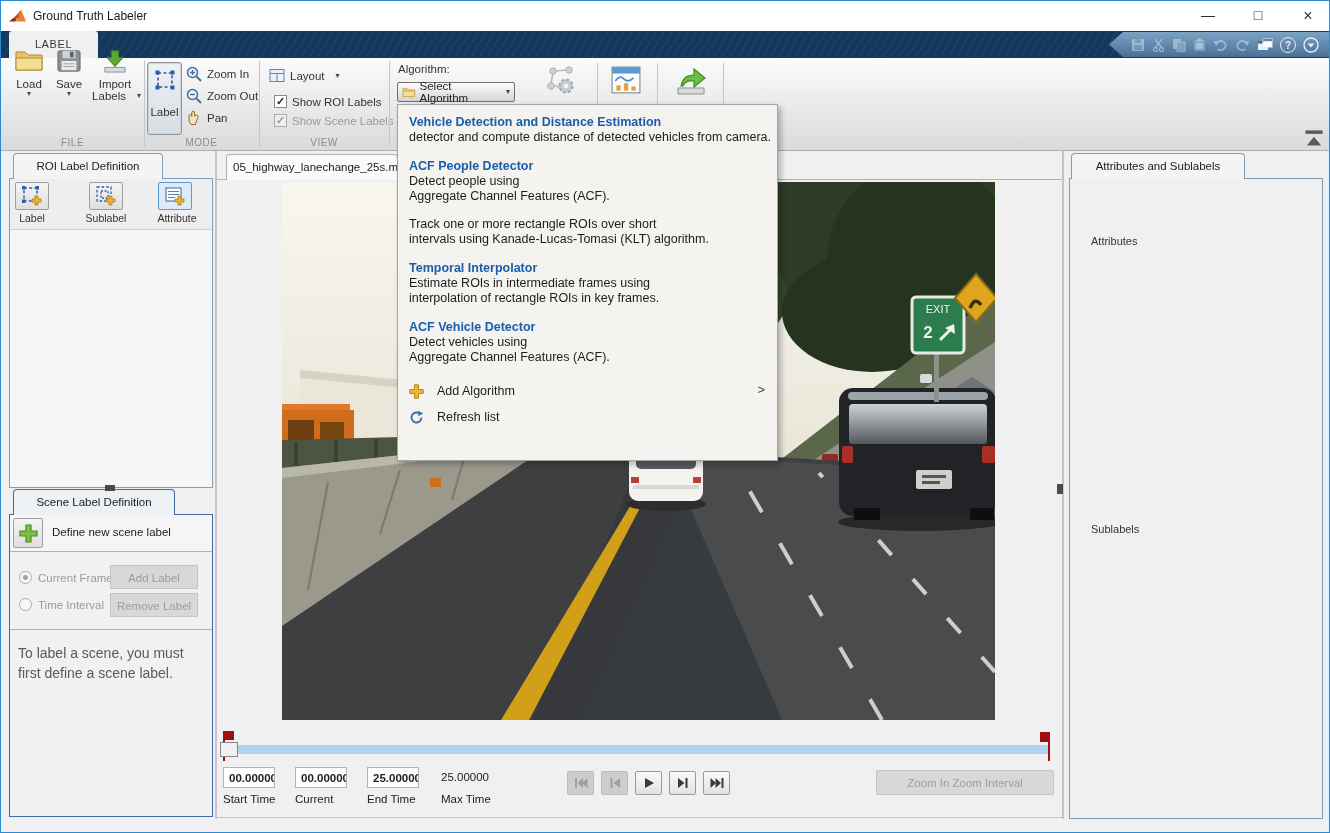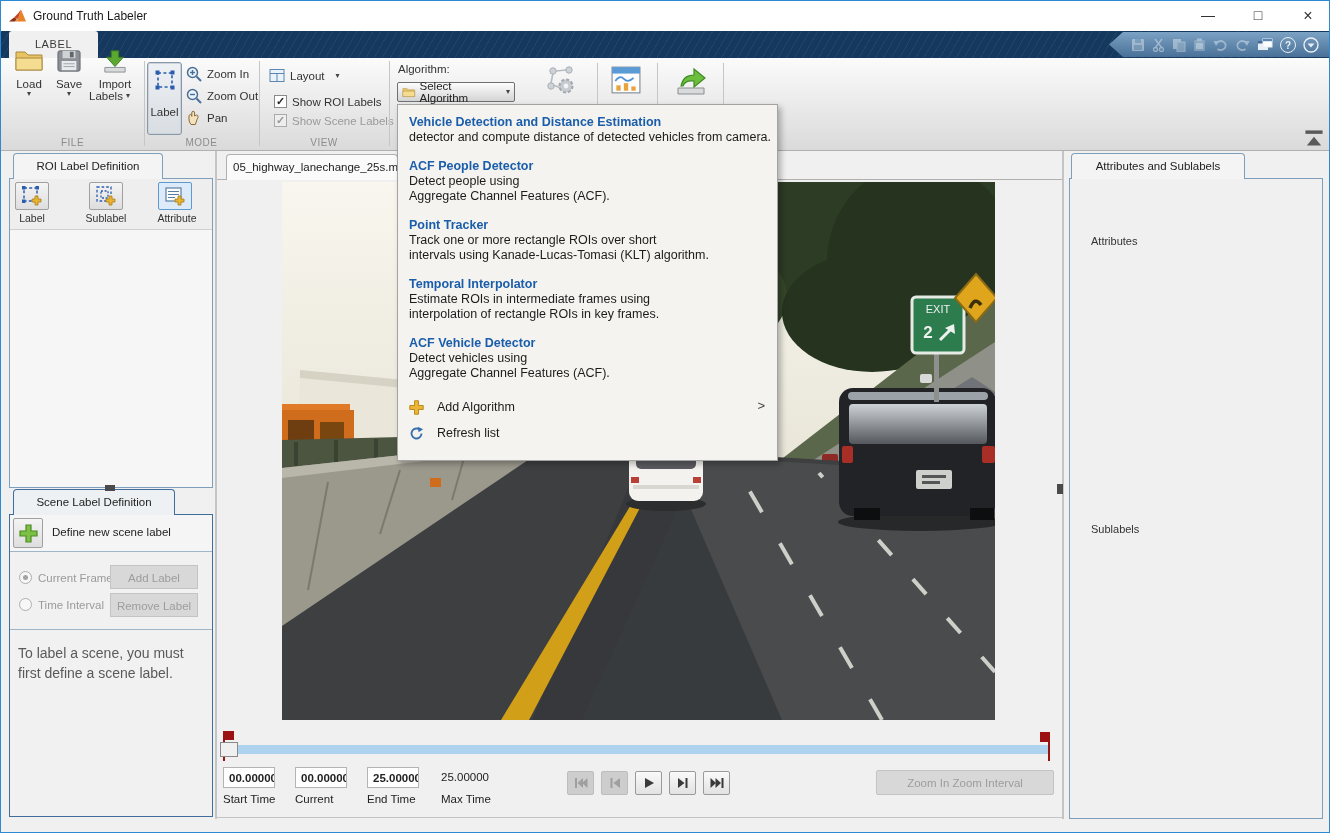--- a/index.html
+++ b/index.html
@@ -156,21 +156,21 @@
       </svg>
     <div class="lbl">Save</div>
     <div class="caret">▾</div>
   </div>
   <div class="abs bigbtn" style="left:88px;width:52px">
     <svg width="28" height="24" viewBox="0 0 28 26">
         <polygon points="10,2 18,2 18,9 23,9 14,19 5,9 10,9" fill="#5aa832" stroke="#3c7a1e"></polygon>
         <path d="M3 20 h22 v5 h-22z" fill="#d8dadc" stroke="#8a8f93"></path>
       </svg>
     <div class="lbl">Import</div>
-    <div style="display:flex;justify-content:flex-start;gap:3px;align-items:center">
+    <div style="display:flex;justify-content:flex-end;gap:11px;align-items:center">
       <span>Labels</span>
       <span class="caret">▾</span>
     </div>
   </div>
   <div class="abs rcaption" style="left:0;width:143px">FILE</div>
   <div class="abs rsep" style="left:143px"></div>
 
   <div class="abs toggle-on" style="left:146px;top:61px;width:33px;height:71px;text-align:center">
     <svg style="margin-top:7px" width="20" height="20" viewBox="0 0 20 20">
         <rect x="3" y="3" width="14" height="14" fill="none" stroke="#2a5db0" stroke-width="1.6" stroke-dasharray="3 2.4"></rect>
@@ -522,21 +522,20 @@
     <div class="mi">
       <div class="t">Vehicle Detection and Distance Estimation</div>
       <div class="d">detector and compute distance of detected vehicles from camera.</div>
     </div>
     <div class="mi">
       <div class="t">ACF People Detector</div>
       <div class="d">Detect people using</div>
       <div class="d">Aggregate Channel Features (ACF).</div>
     </div>
     <div class="mi">
-      <div class="t">Point Tracker</div>
       <div class="d">Track one or more rectangle ROIs over short</div>
       <div class="d">intervals using Kanade-Lucas-Tomasi (KLT) algorithm.</div>
     </div>
     <div class="mi">
       <div class="t">Temporal Interpolator</div>
       <div class="d">Estimate ROIs in intermediate frames using</div>
       <div class="d">interpolation of rectangle ROIs in key frames.</div>
     </div>
     <div class="mi">
       <div class="t">ACF Vehicle Detector</div>

